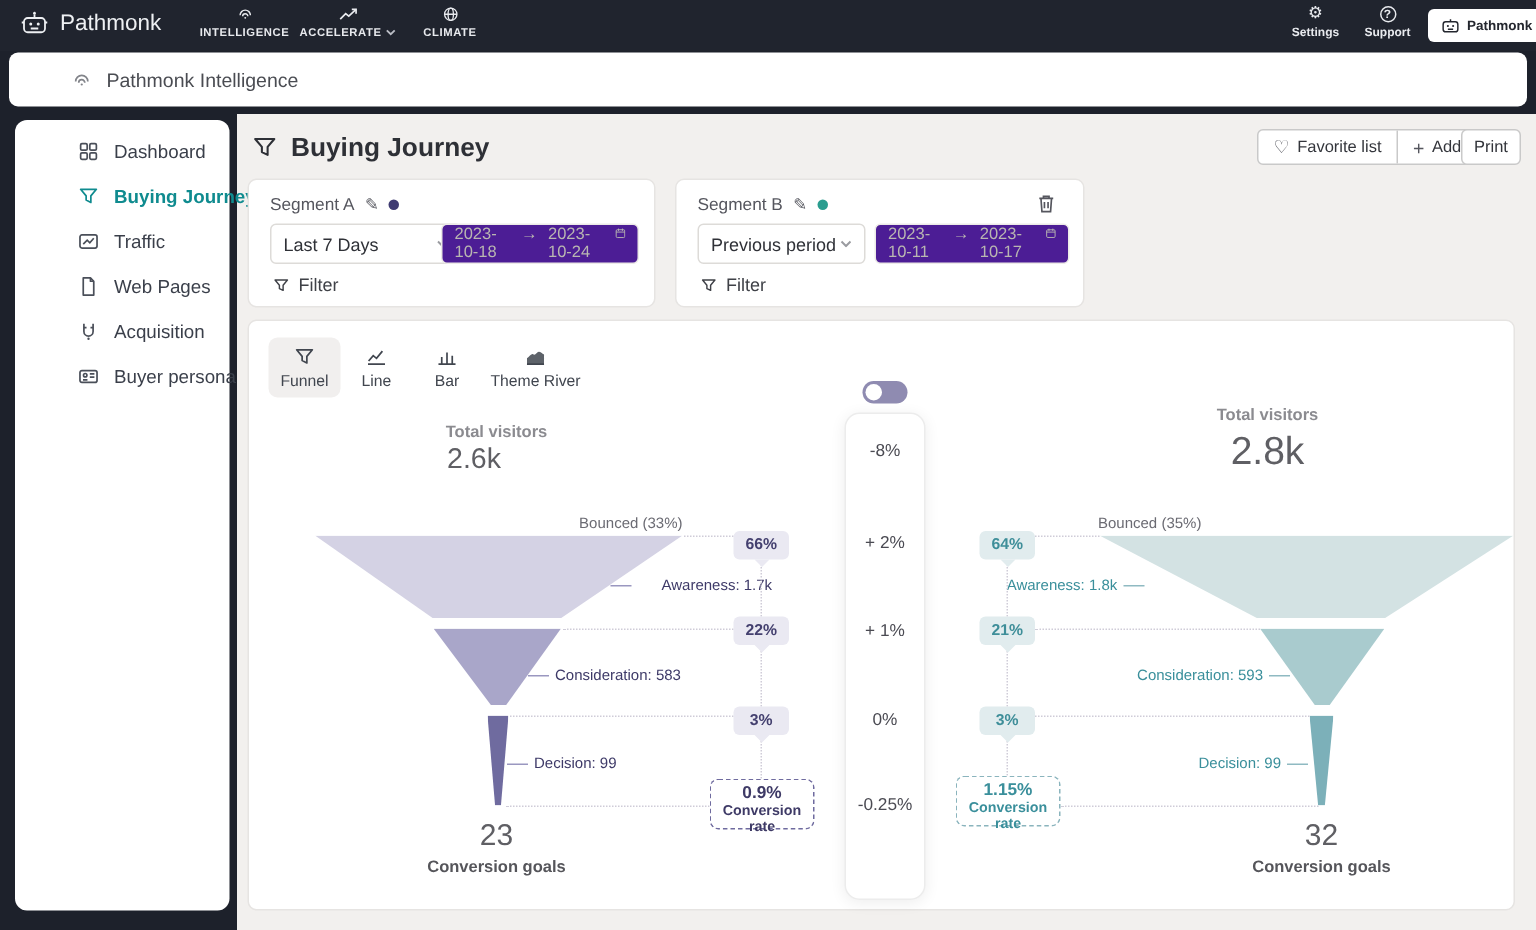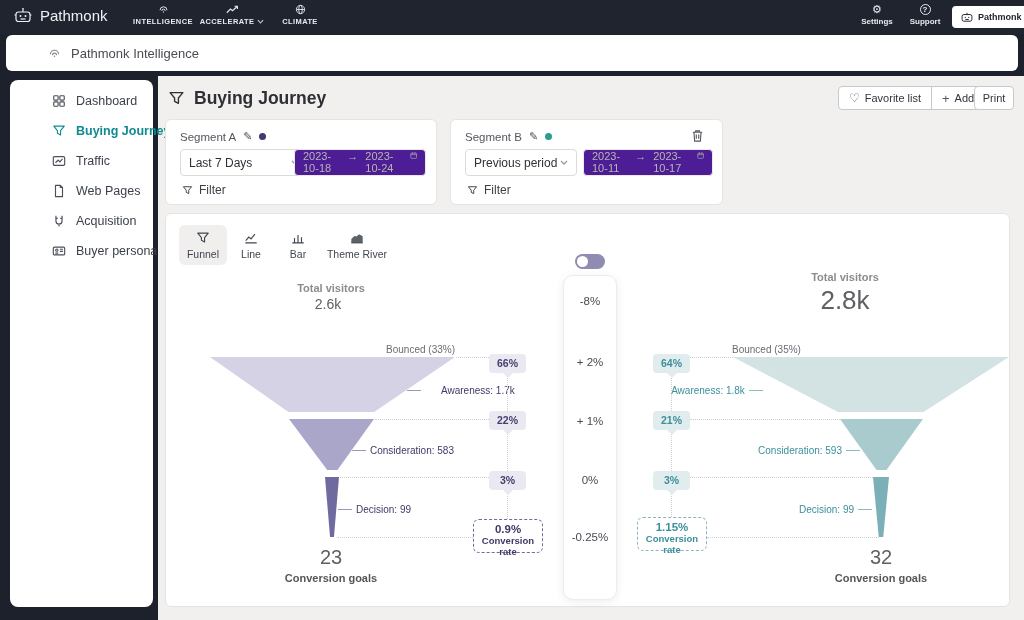--- a/index.html
+++ b/index.html
@@ -315,21 +315,21 @@
     <div class="tab" style="left:158px;width:66px;">
       <svg width="14" height="14" viewBox="0 0 16 16" fill="none" stroke="#41464f" stroke-width="1.3">
           <path d="M1.5 13.5h13"></path>
           <path d="M1.5 13.5V9c2-1.5 3.5-4 5-3s2.5-2 4-2 2.5 1.5 4 2v7.5z" fill="#41464f" stroke="none" opacity="0.85"></path>
         </svg>
       <span>Theme River</span>
     </div>
   </div>
 
   <div class="abs f-label muted-b" style="left:271px;top:282px;width:120px;">Total visitors</div>
-  <div class="abs f-label big-val" style="left:268px;top:296px;width:120px;font-size:14px;">2.6k</div>
+  <div class="abs f-label big-val" style="left:256px;top:296px;width:120px;font-size:19px;">2.6k</div>
 
   <div class="shape" style="left:210px;top:357px;width:245px;height:55px;background:#d4d2e4;clip-path:polygon(0 0,100% 0,67% 100%,32% 100%);"></div>
   <div class="shape" style="left:289px;top:419px;width:85px;height:51px;background:#a9a6c9;clip-path:polygon(0 0,100% 0,57% 100%,45% 100%);"></div>
   <div class="shape" style="left:325px;top:477px;width:14px;height:60px;background:#6f6b9f;clip-path:polygon(0 0,100% 0,64% 100%,36% 100%);"></div>
 
   <div class="f-label" style="left:355px;top:344px;width:100px;text-align:right;color:#6b6b73;">Bounced (33%)</div>
 
   <div class="stage-row stage-a" style="left:407px;top:385px;gap:20px;">
     <span class="dash-a"></span>
     <span>Awareness: 1.7k</span>

